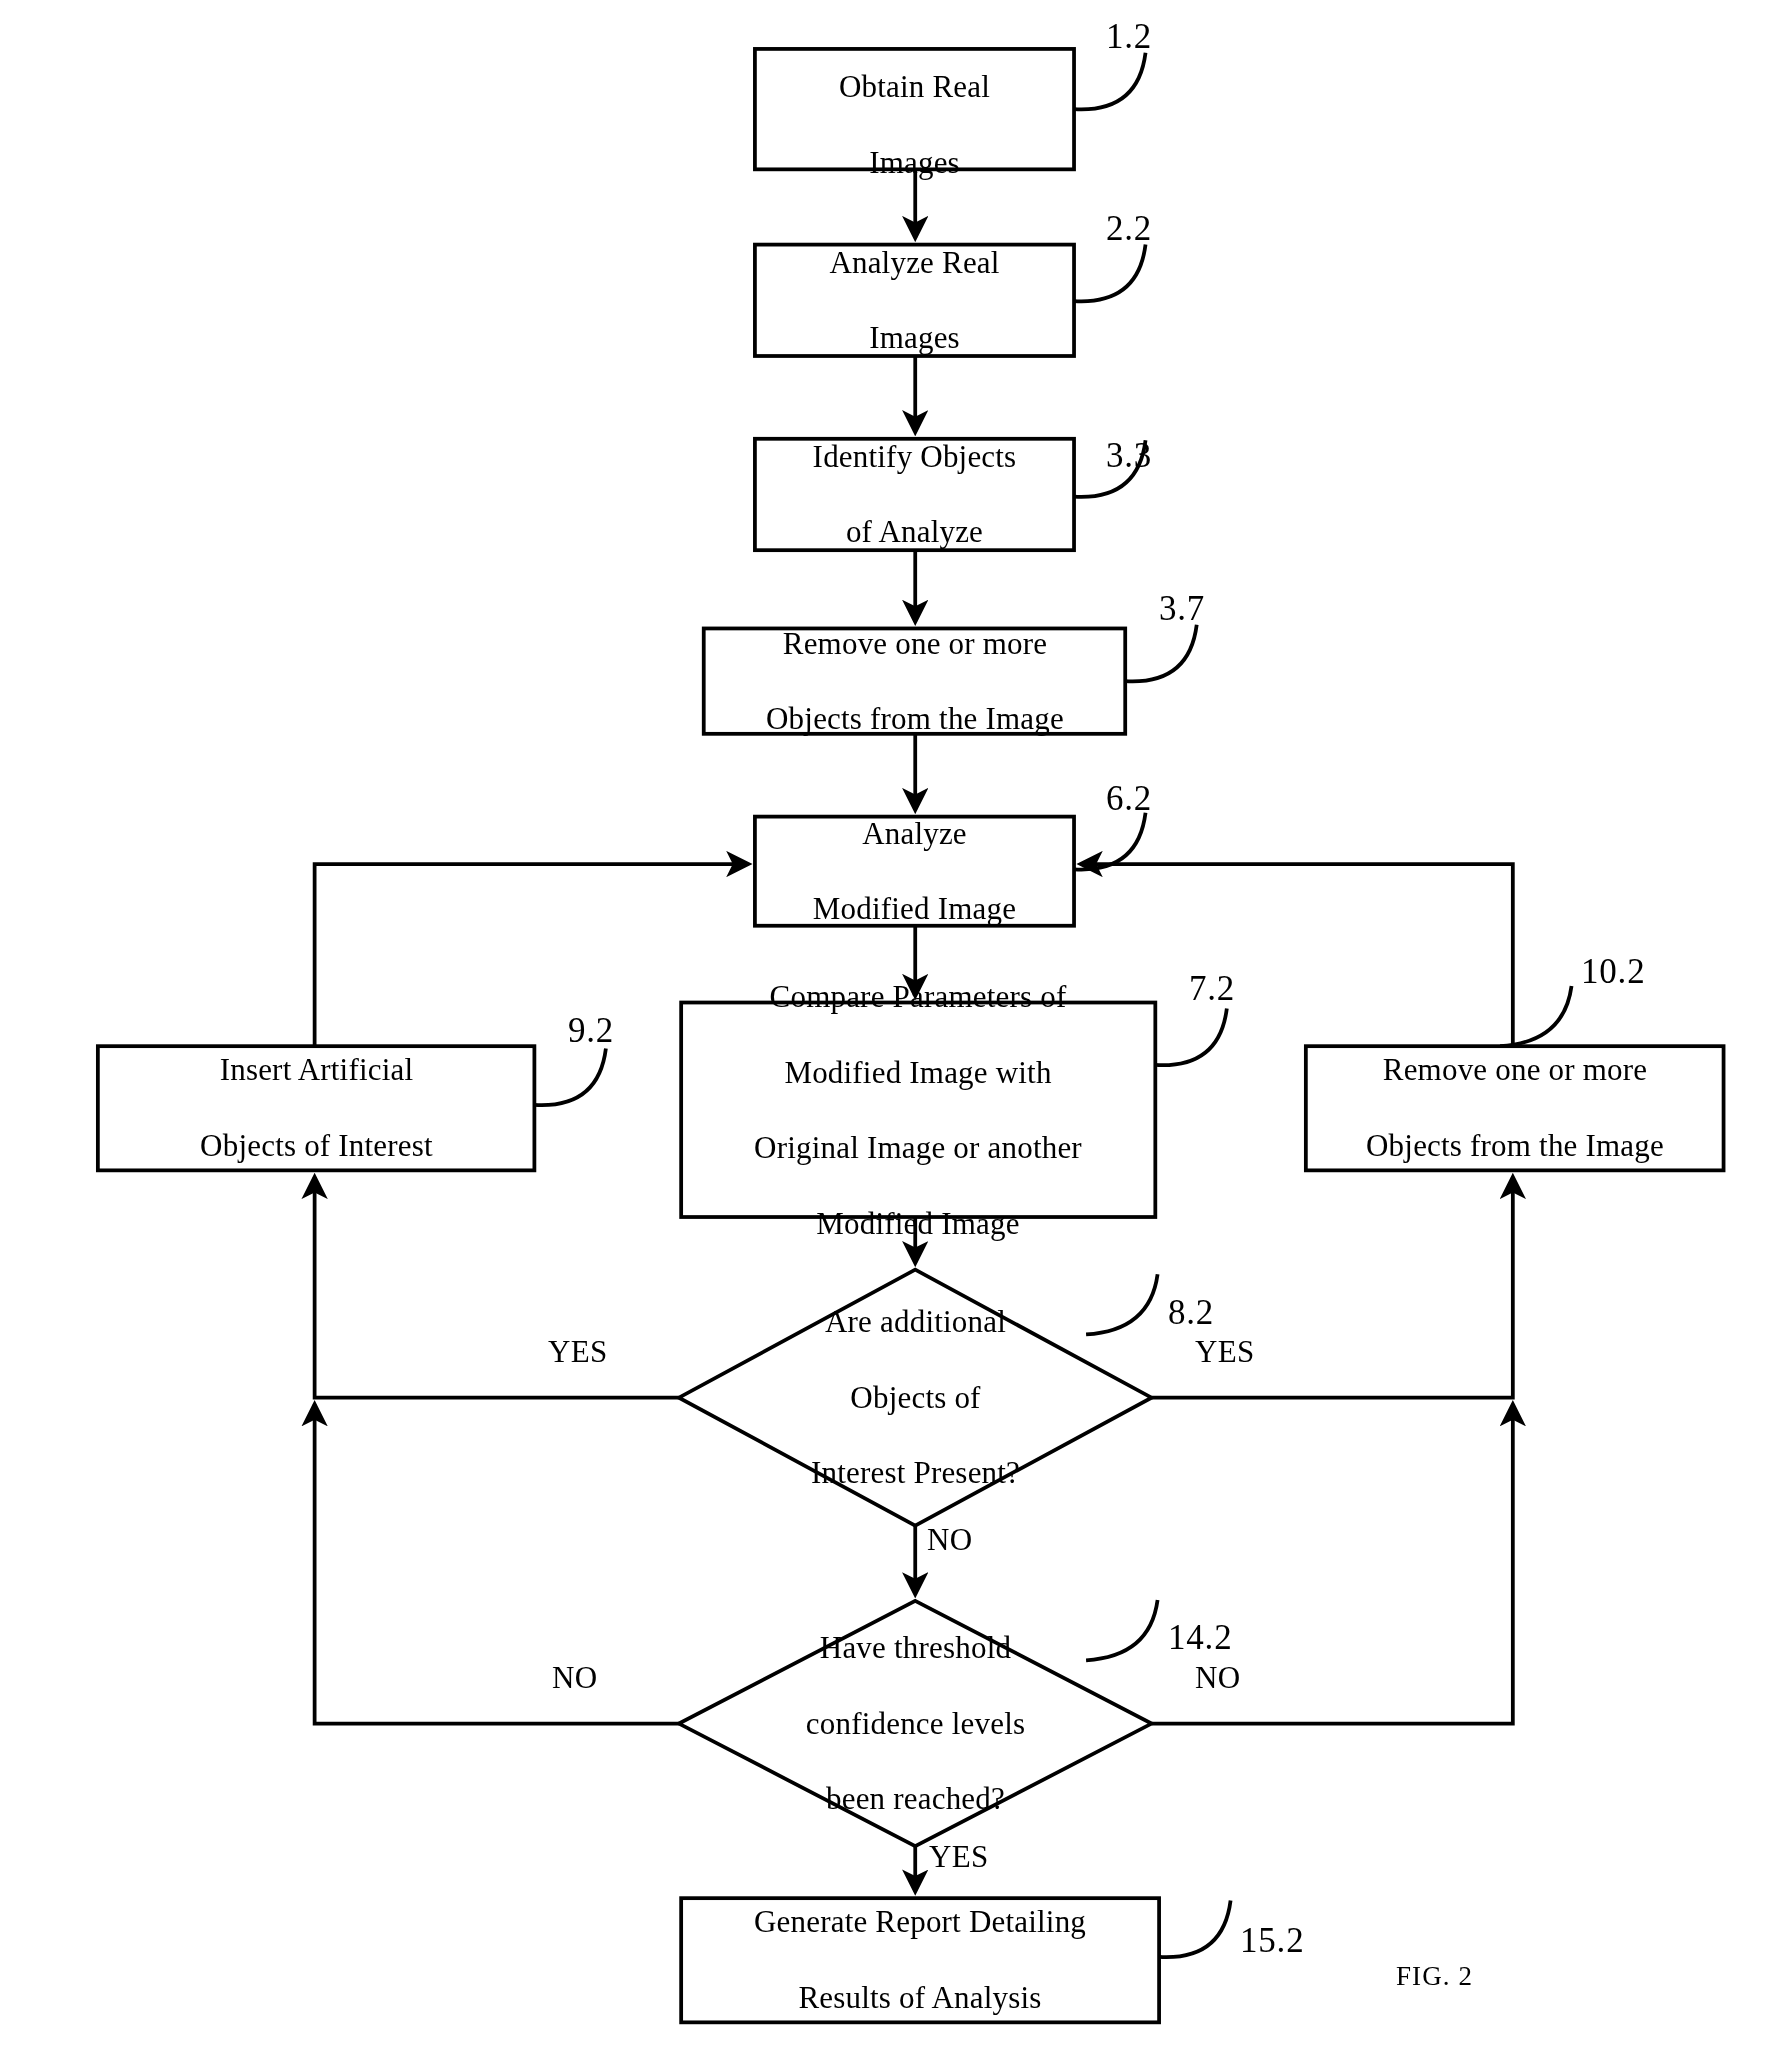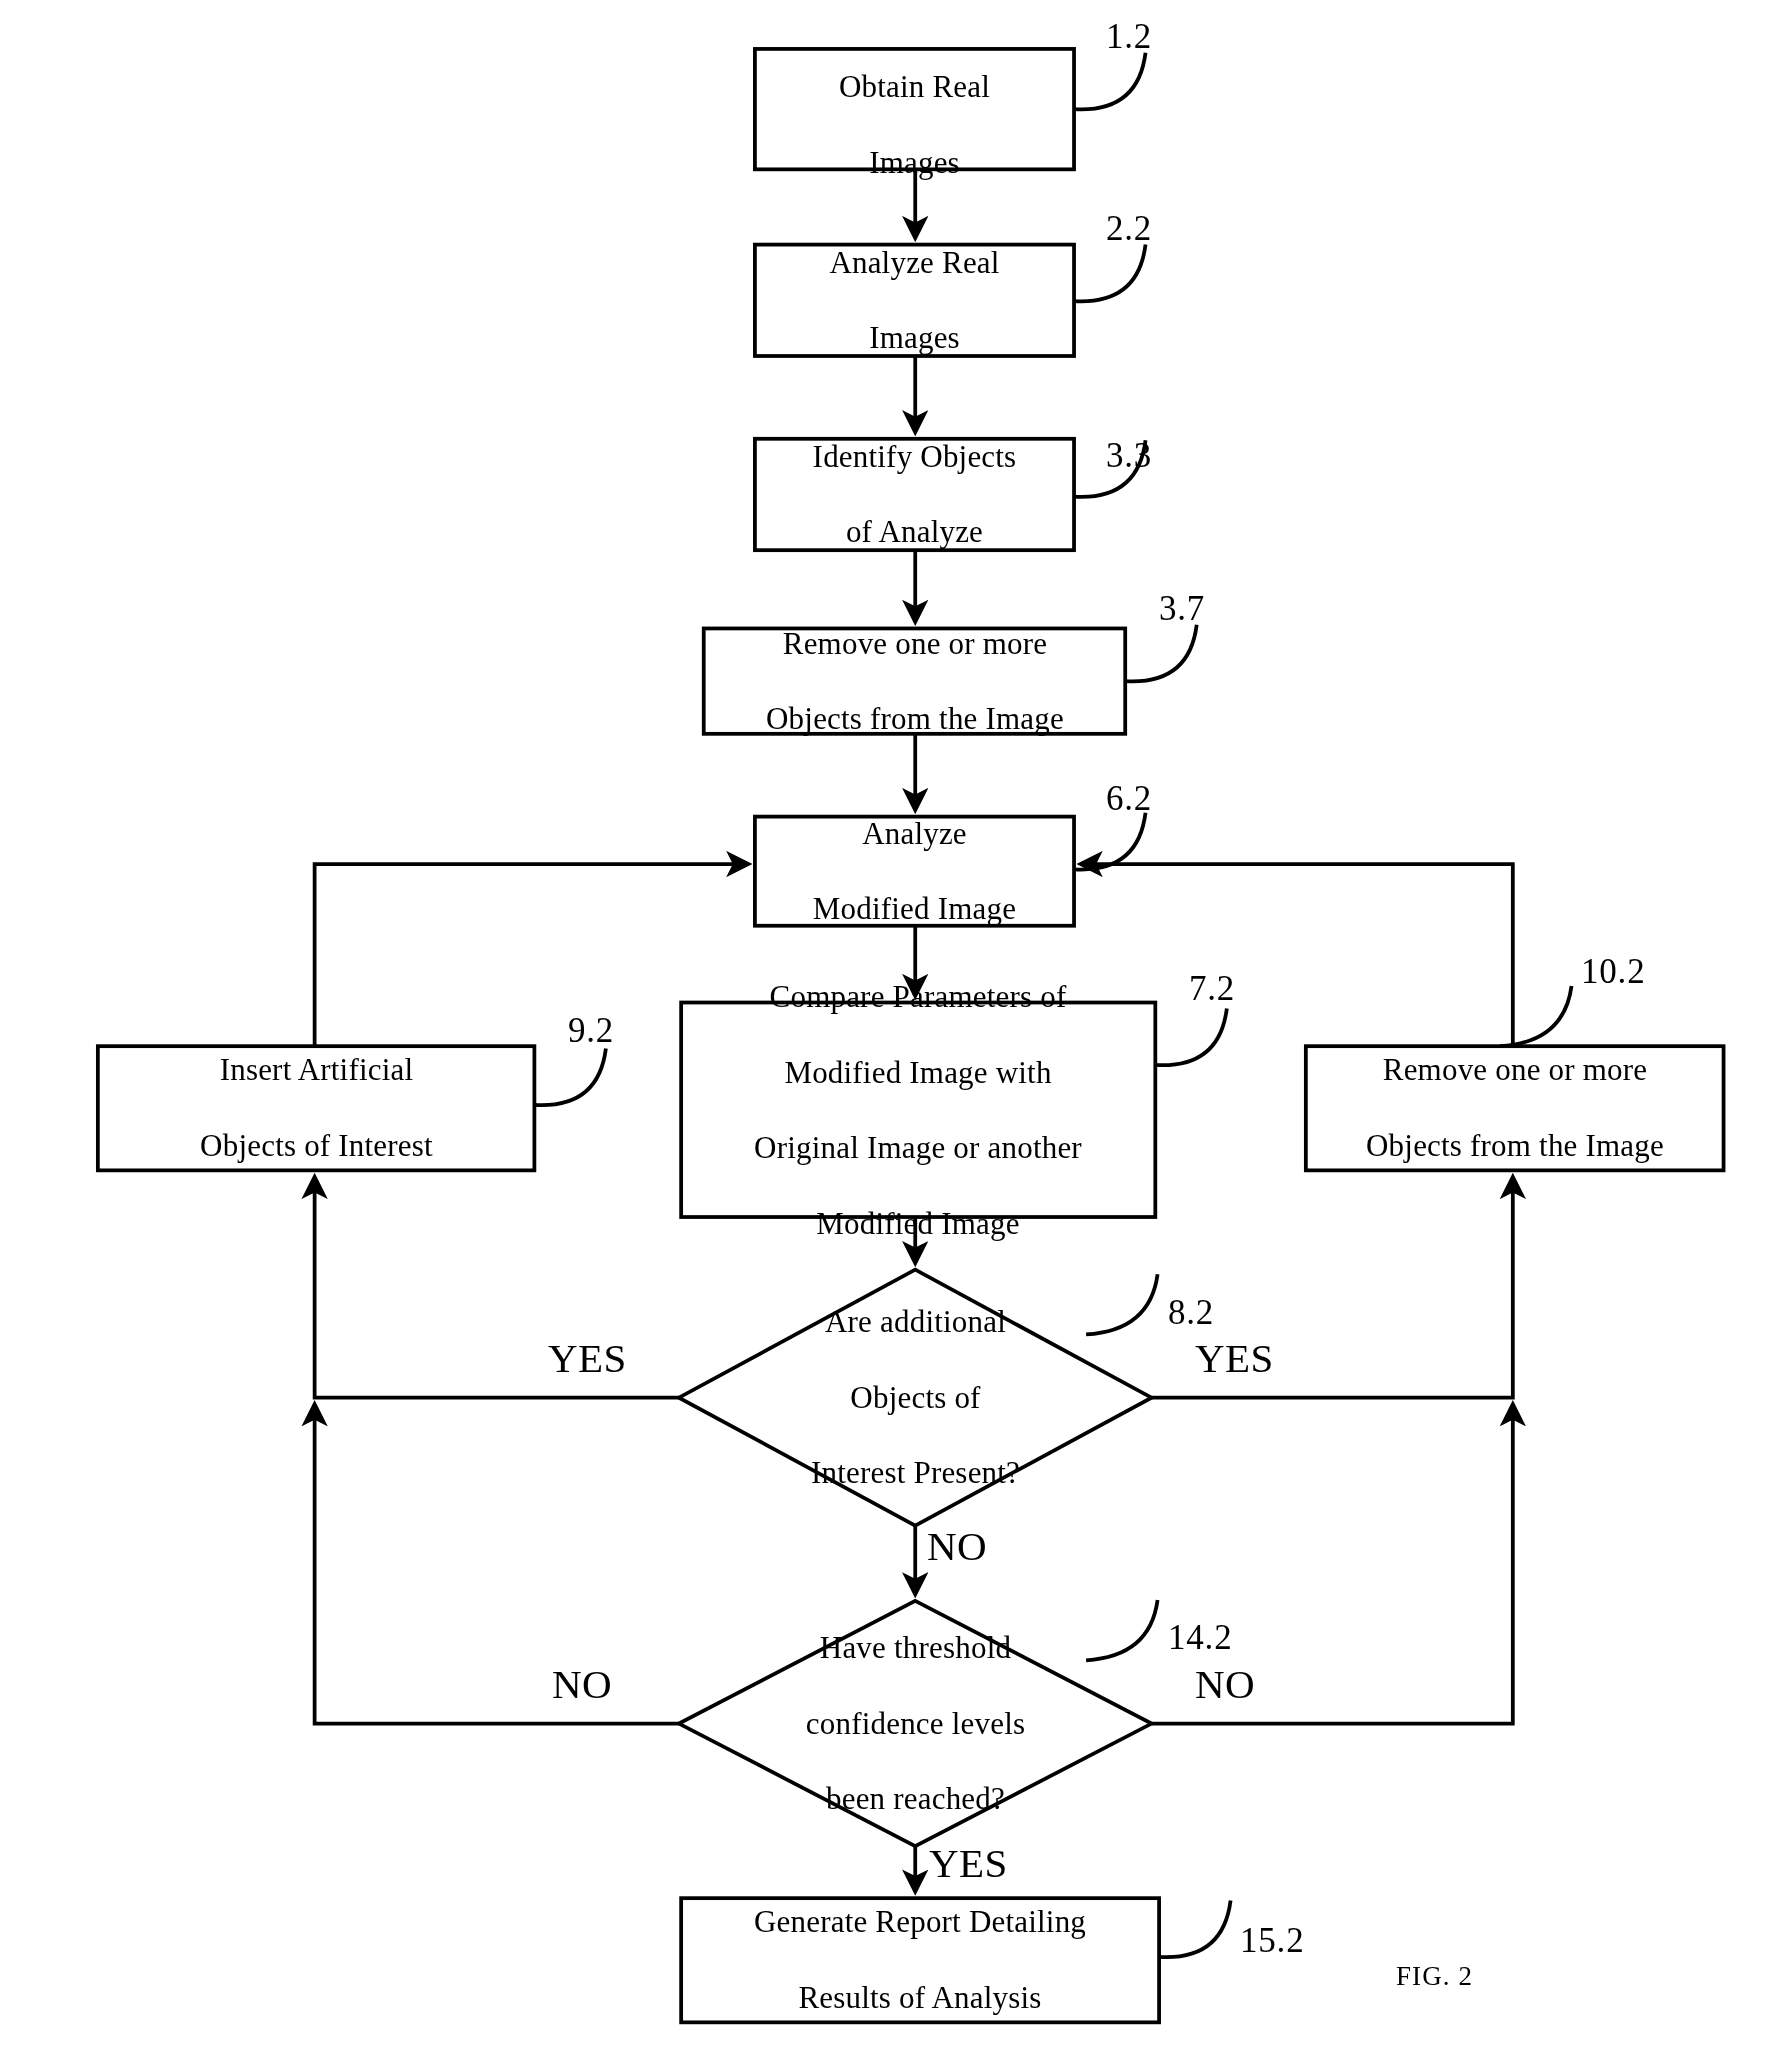--- a/index.html
+++ b/index.html
@@ -40,21 +40,21 @@
     pointer-events: none;
   }
   .node-text span { display: block; width: 100%; }
   .ref-label {
     position: absolute;
     font-size: 35px;
     letter-spacing: 0.8px;
   }
   .edge-label {
     position: absolute;
-    font-size: 41px;
+    font-size: 31px;
     letter-spacing: 0.4px;
   }
   .fig-label {
     position: absolute;
     font-size: 27px;
     letter-spacing: 1.1px;
   }
 </style>
 </head>
 <body>

